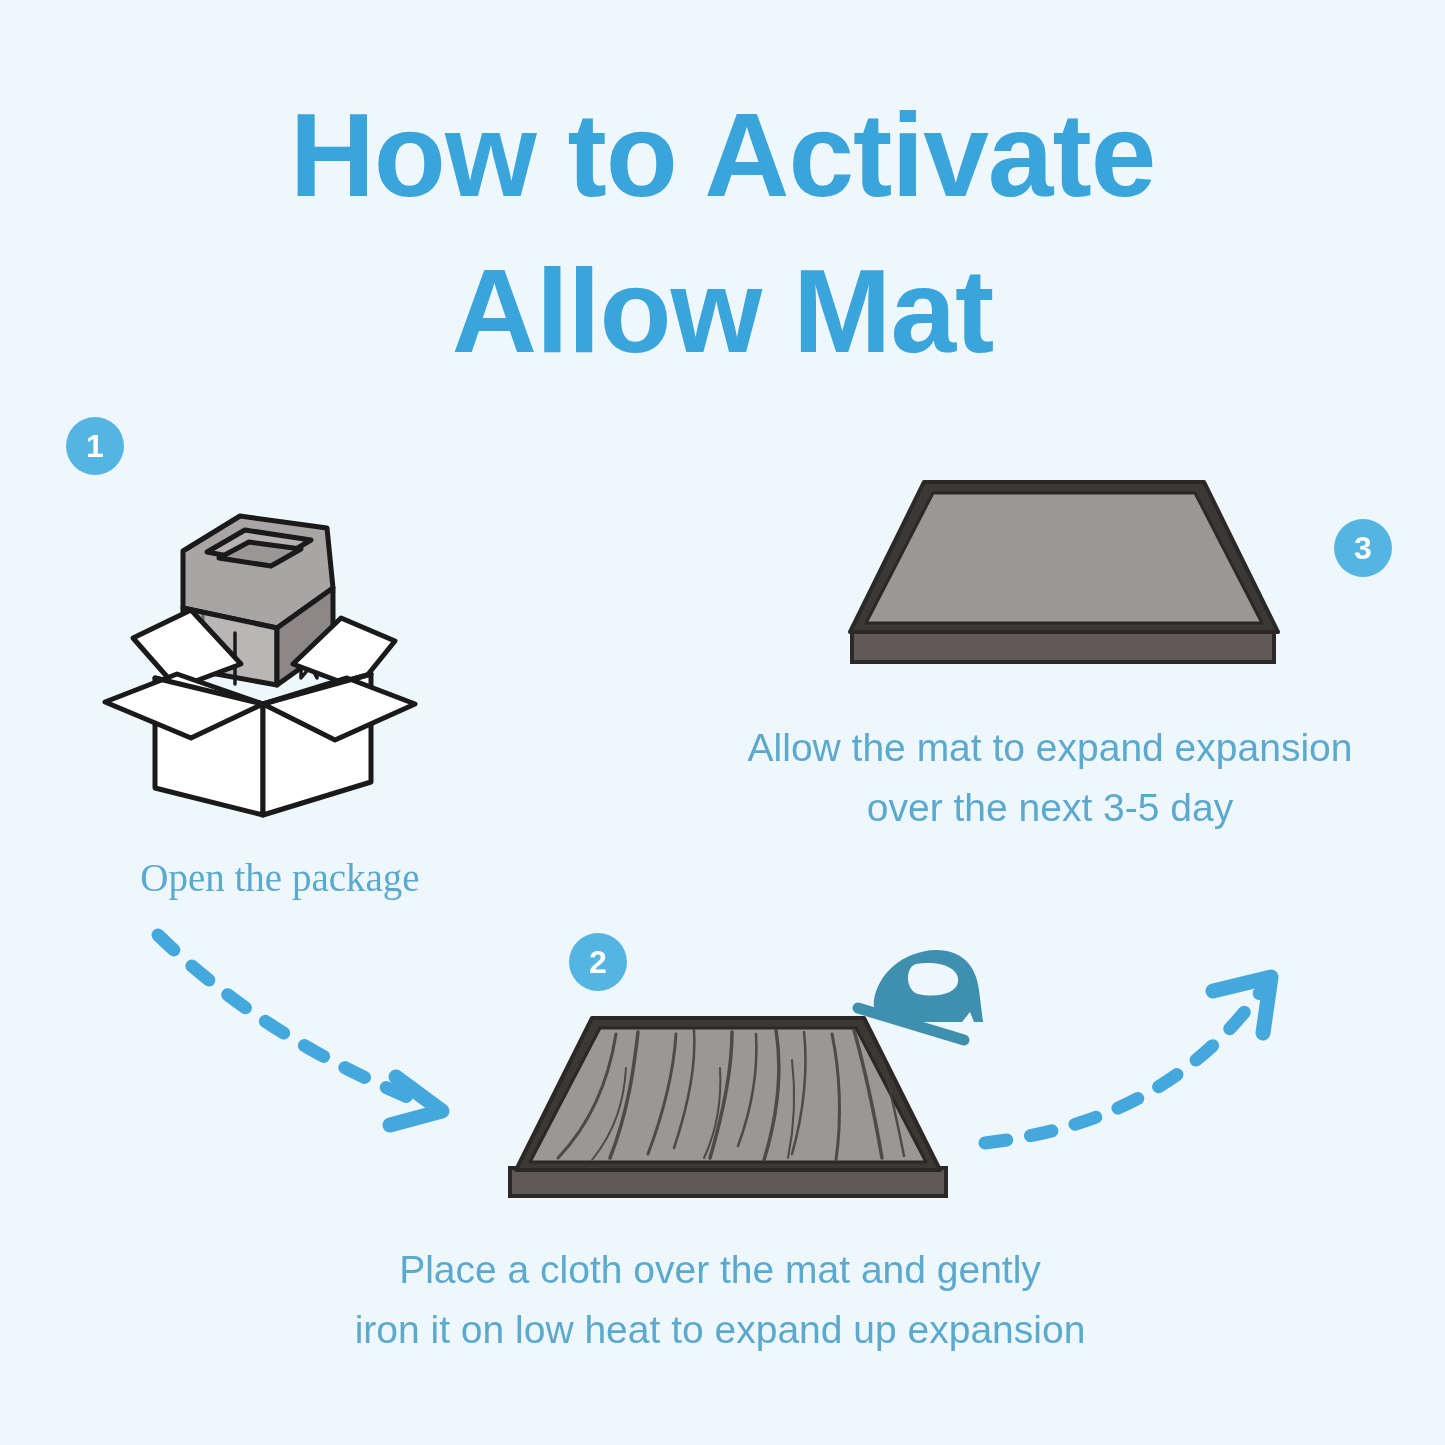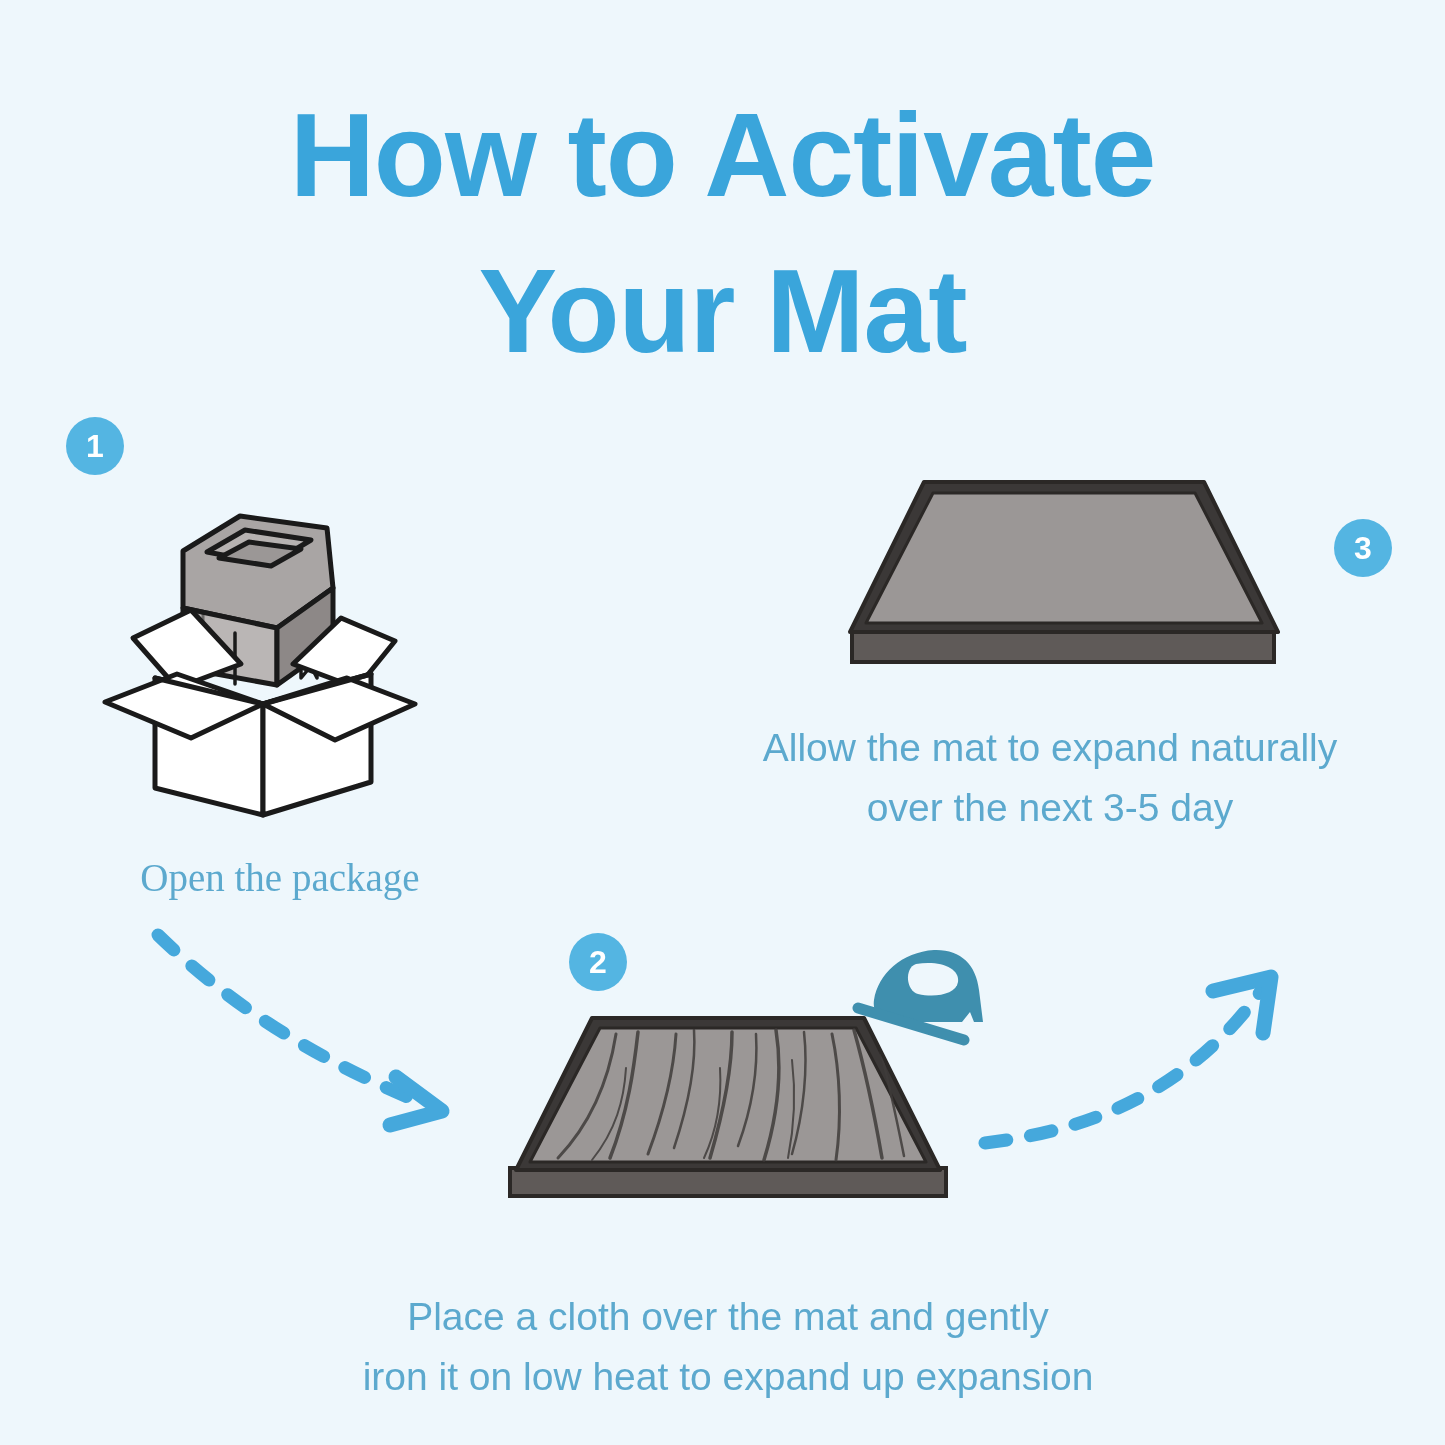--- a/index.html
+++ b/index.html
@@ -58,21 +58,21 @@
   }
   #caption-1 {
     left: 20px;  top: 848px;  width: 520px;
     text-align: center;
     font-family: Liberation Serif, serif;
   }
   #caption-3 {
     left: 676px; top: 718px;  width: 748px;
   }
   #caption-2 {
-    left: 258px; top: 1240px; width: 940px; margin-top: 47px;
+    left: 250px; top: 1240px; width: 940px;
   }
   .caption .cline { display: block; }
 
   
   .illus { position: absolute; }
   #illus-box   { left: 95px;  top: 488px;  width: 340px; height: 330px; }
   #illus-mat3  { left: 838px; top: 472px;  width: 450px; height: 200px; }
   #illus-mat2  { left: 488px; top: 1008px; width: 480px; height: 215px; }
   #illus-iron  { left: 852px; top: 938px;  width: 140px; height: 115px; }
   #arrow-left  { left: 150px; top: 925px;  width: 330px; height: 215px; }
@@ -80,21 +80,21 @@
 
   svg { display: block; overflow: visible; }
 </style>
 </head>
 <body>
 
 <div id="page">
 
   <div id="title">
     <span class="tline">How to Activate</span>
-    <span class="tline">Your Mat</span>
+    <span class="tline">Allow Mat</span>
   </div>
 
   <div class="badge" id="badge-1">1</div>
 
   <div class="illus" id="illus-box">
     <svg width="340" height="330" viewBox="0 0 340 330">
       <g fill="none" stroke="#1a1a1a" stroke-width="5" stroke-linejoin="round" stroke-linecap="round">
 
         <g>
           <path d="M88 120 L88 63 L145 28 L232 40 L238 100 L182 140 Z" fill="#a9a5a4"></path>
@@ -200,17 +200,17 @@
 
       <path d="M14 158 L436 158 L436 190 L14 190 Z" fill="#5f5a58" stroke="#2b2826" stroke-width="4"></path>
 
       <path d="M86 10 L366 10 L440 160 L12 160 Z" fill="#3b3837" stroke="#2b2826" stroke-width="4" stroke-linejoin="round"></path>
 
       <path d="M95 21 L357 21 L424 151 L28 151 Z" fill="#9b9796" stroke="#2b2826" stroke-width="3" stroke-linejoin="round"></path>
     </svg>
   </div>
 
   <div class="caption" id="caption-3">
-    <span class="cline">Allow the mat to expand naturally</span>
+    <span class="cline">Allow the mat to expand expansion</span>
     <span class="cline">over the next 3-5 day</span>
   </div>
 
 </div>
 
 </body></html>

